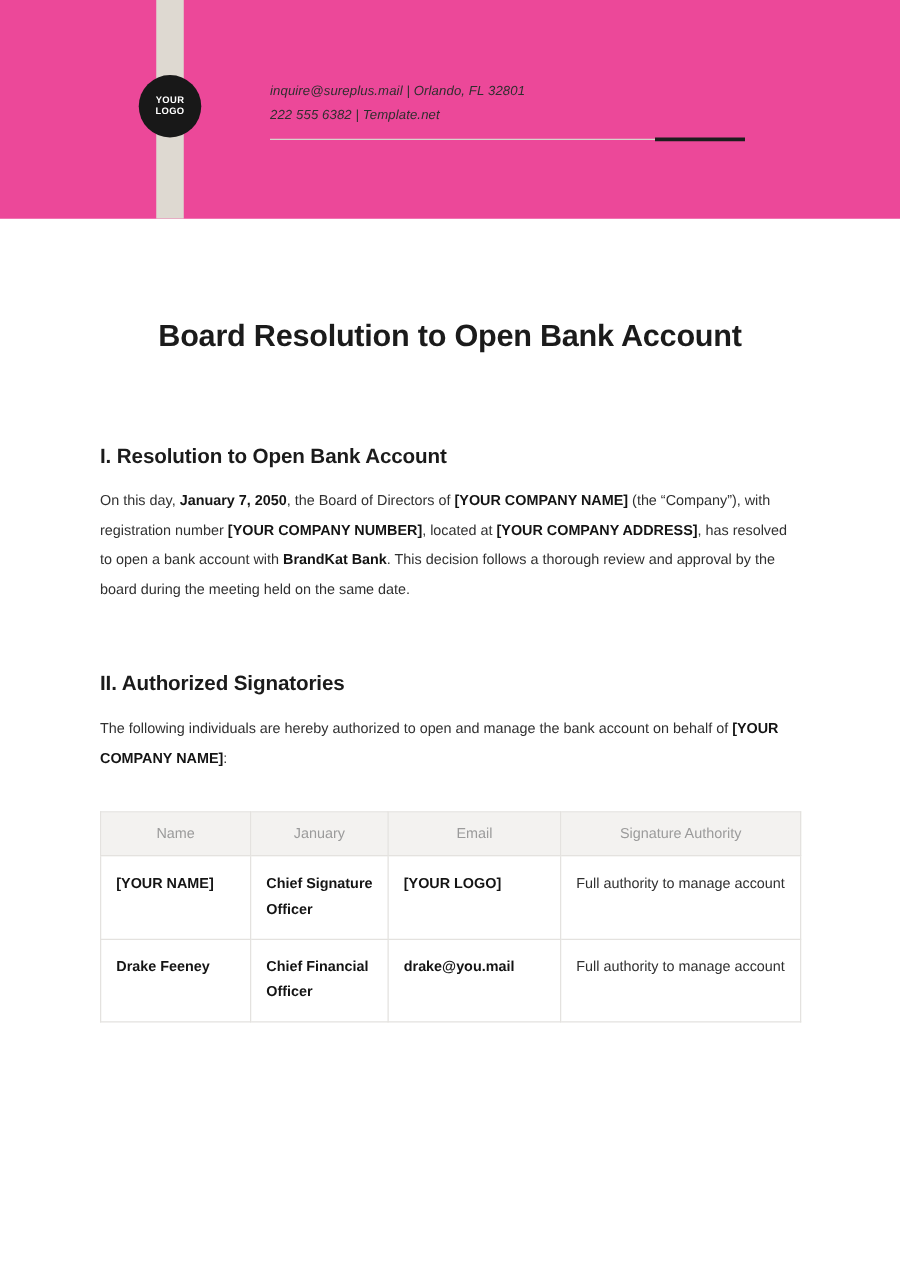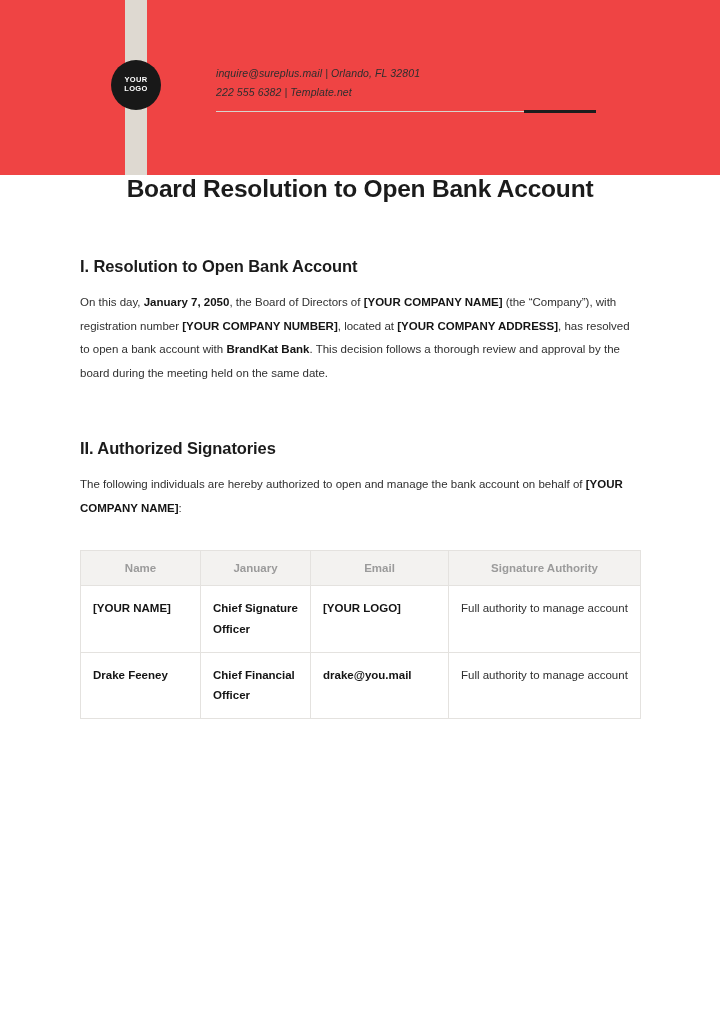--- a/index.html
+++ b/index.html
@@ -15,21 +15,21 @@
     font-family: "Liberation Sans", sans-serif;
     color: #222222;
     overflow: hidden;
   }
 
   
   .header {
     position: relative;
     width: 720px;
     height: 175px;
-    background: #ef4444;
+    background: #ec4899;
     overflow: hidden;
   }
   .header-stripe {
     position: absolute;
     top: 0;
     left: 125px;
     width: 22px;
     height: 175px;
     background: #ded9d1;
   }
@@ -80,21 +80,22 @@
     width: 72px;
     height: 3px;
     background: #1d1d1d;
   }
 
   
   .page {
     padding: 0 80px;
   }
   .doc-title {
-    margin: 0;
+    margin: 18px;
+    padding-top: 63px;
     text-align: center;
     font-size: 24.5px;
     font-weight: bold;
     letter-spacing: -0.2px;
     color: #1b1b1b;
   }
   .section-heading {
     margin: 0;
     padding-top: 54px;
     font-size: 16.5px;
@@ -116,21 +117,21 @@
   .sig-table {
     margin-top: 30px;
     width: 560px;
     border-collapse: collapse;
     table-layout: fixed;
     font-size: 11.5px;
   }
   .sig-table th {
     background: #f3f2f0;
     color: #9b9b9b;
-    font-weight: bold;
+    font-weight: normal;
     font-size: 11.5px;
     text-align: center;
     padding: 11px 6px;
     border: 1px solid #e4e2df;
   }
   .sig-table td {
     border: 1px solid #e4e2df;
     padding: 12px 12px;
     vertical-align: top;
     line-height: 1.8;

